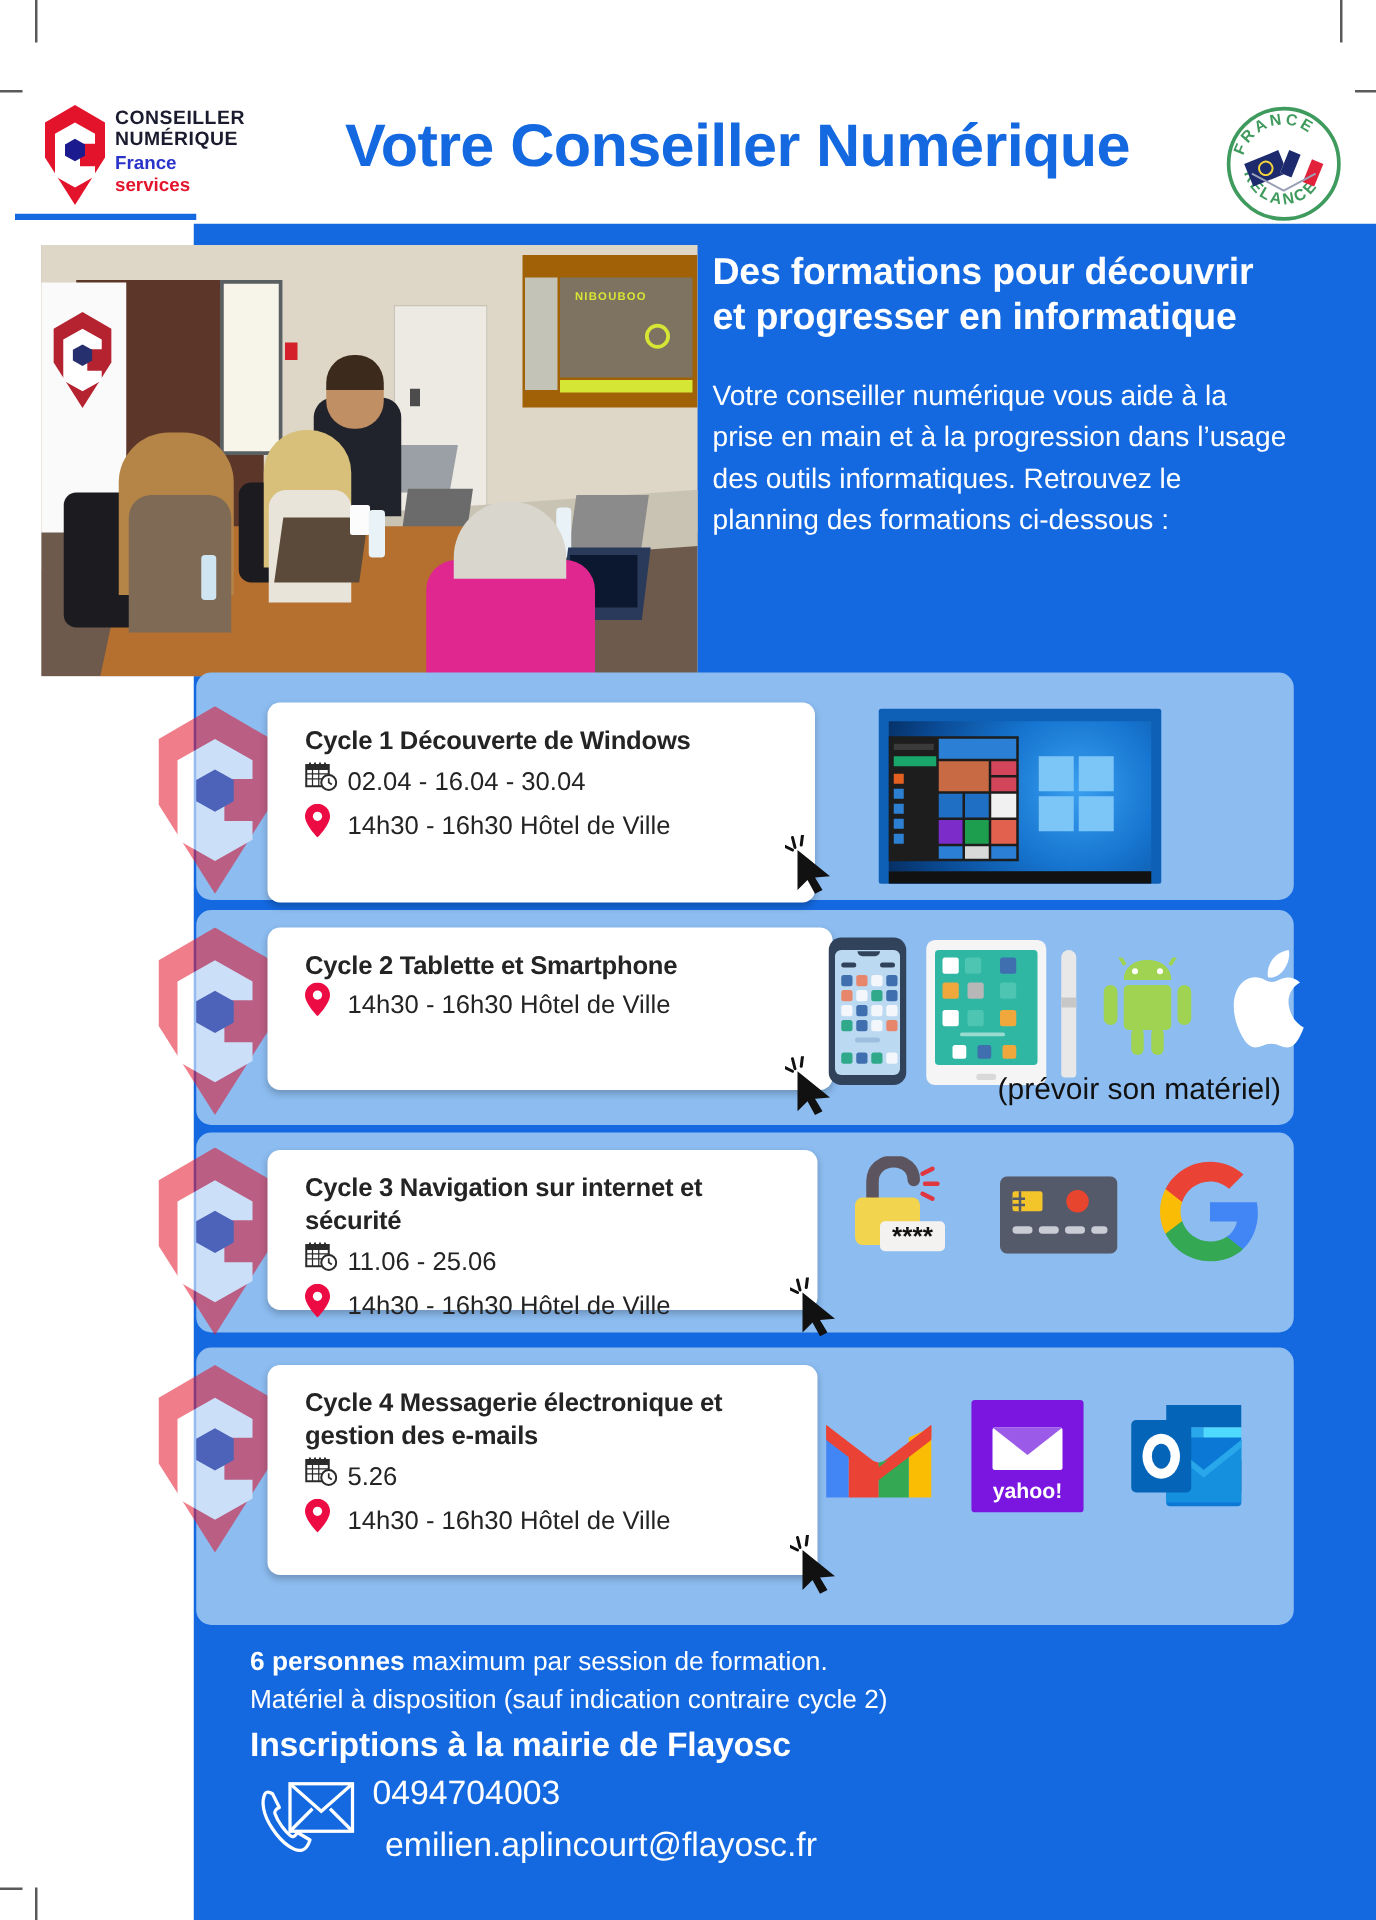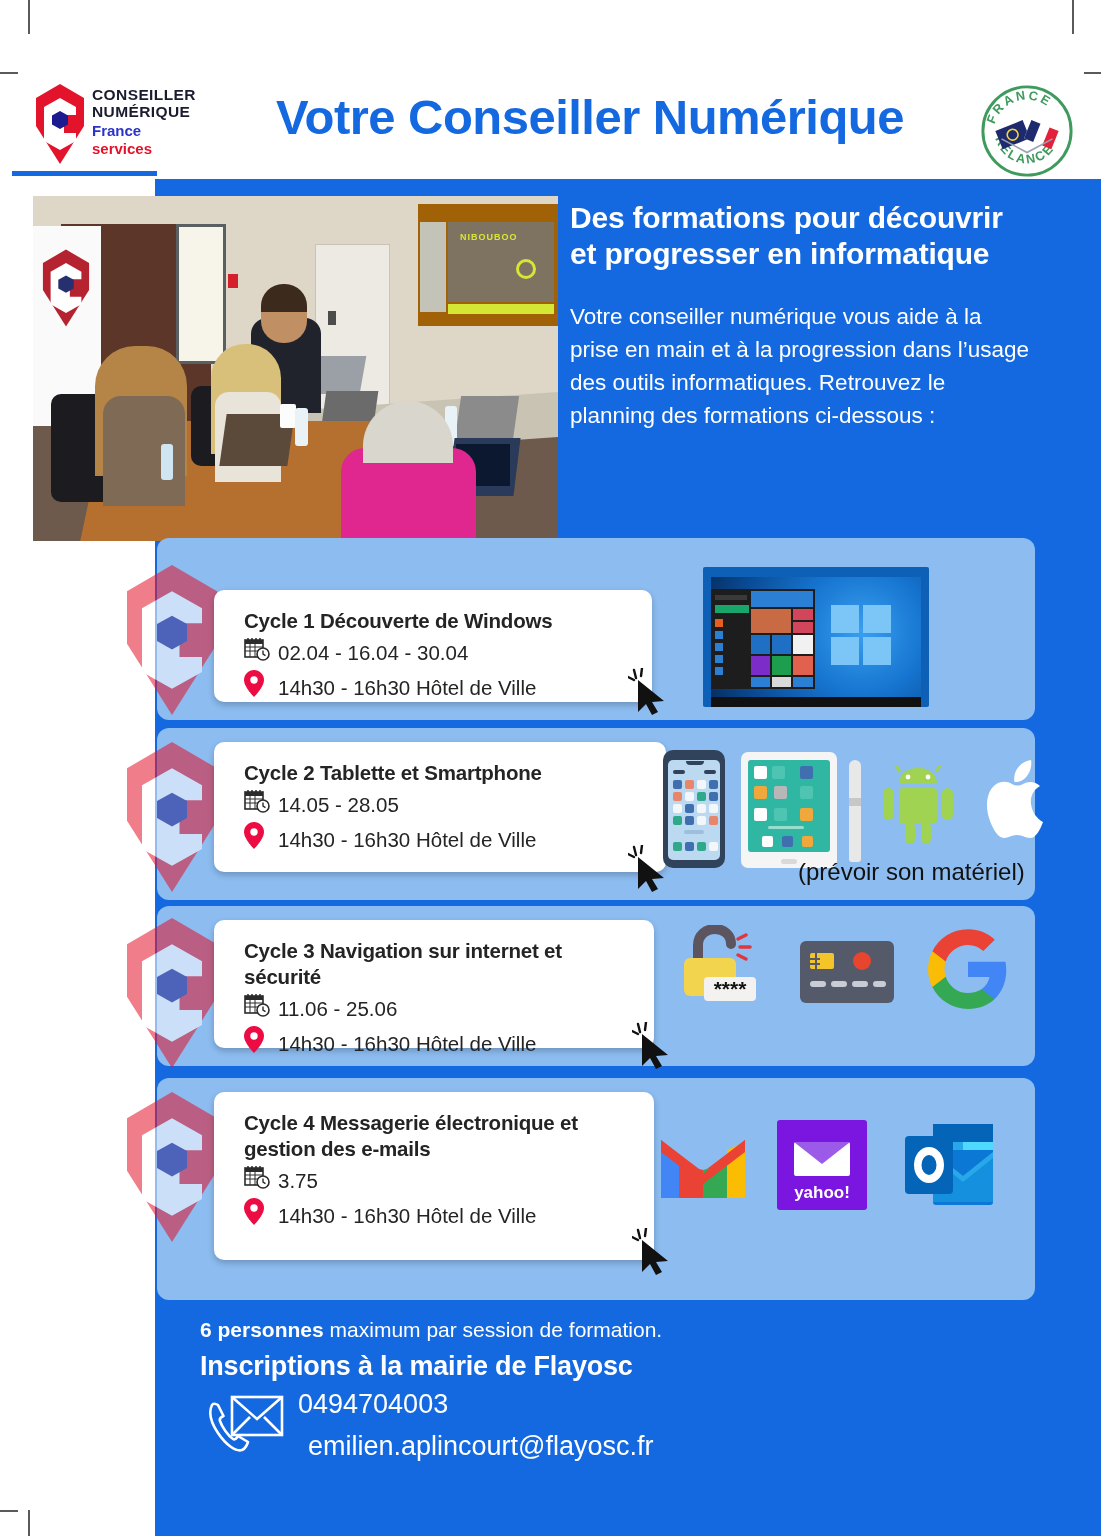--- a/index.html
+++ b/index.html
@@ -108,21 +108,21 @@
   #pin1 { left:108px; top:565px; }
   #pin2 { left:108px; top:742px; }
   #pin3 { left:108px; top:918px; }
   #pin4 { left:108px; top:1092px; }
 
   .card {
     position:absolute; background:#ffffff; border-radius:10px;
     box-shadow:0 3px 6px rgba(0,0,0,.22); z-index:4;
     padding:18px 22px 10px 30px;
   }
-  #card1 { left:214px; top:590px; width:438px; height:112px; }
+  #card1 { left:214px; top:562px; width:438px; height:160px; }
   #card2 { left:214px; top:742px; width:452px; height:130px; }
   #card3 { left:214px; top:920px; width:440px; height:128px; }
   #card4 { left:214px; top:1092px; width:440px; height:168px; }
 
   .card .ctitle { font-size:20.5px; font-weight:bold; color:#242424; line-height:26px; letter-spacing:-.2px; }
   .card .cline  { font-size:20.5px; color:#242424; line-height:30px; display:flex; align-items:center; }
   .card .cline .gi { display:inline-block; width:34px; flex:0 0 34px; }
   .card .cline.date { margin-top:2px; }
 
   
@@ -333,33 +333,20 @@
         <path d="M10 0 C4.5 0 0 4.5 0 10 C0 17 10 27 10 27 C10 27 20 17 20 10 C20 4.5 15.5 0 10 0 Z" fill="#ec0b43"></path>
         <circle cx="10" cy="10" r="3.7" fill="#ffffff"></circle>
       </svg>
     </span>
     <span>14h30 - 16h30 Hôtel de Ville</span>
   </div>
 </div>
 
 <div class="card" id="card2">
   <div class="ctitle">Cycle 2 Tablette et Smartphone</div>
-  <div class="cline date">
-    <span class="gi">
-      <svg width="26" height="26" viewBox="0 0 26 26">
-        <rect x="1" y="4" width="18" height="17" fill="none" stroke="#2b2b2b" stroke-width="1.6"></rect>
-        <rect x="1" y="4" width="18" height="4" fill="#2b2b2b"></rect>
-        <path d="M4 2 v3 M8 2 v3 M12 2 v3 M16 2 v3" stroke="#2b2b2b" stroke-width="1.5"></path>
-        <path d="M1 11 h18 M1 15 h18 M6 8 v13 M11 8 v13" stroke="#2b2b2b" stroke-width="1"></path>
-        <circle cx="19" cy="18" r="6" fill="#fff" stroke="#2b2b2b" stroke-width="1.6"></circle>
-        <path d="M19 14.5 v3.5 l2.5 1.6" stroke="#2b2b2b" stroke-width="1.4" fill="none"></path>
-      </svg>
-    </span>
-    <span>14.05 - 28.05</span>
-  </div>
   <div class="cline">
     <span class="gi">
       <svg width="20" height="27" viewBox="0 0 20 27">
         <path d="M10 0 C4.5 0 0 4.5 0 10 C0 17 10 27 10 27 C10 27 20 17 20 10 C20 4.5 15.5 0 10 0 Z" fill="#ec0b43"></path>
         <circle cx="10" cy="10" r="3.7" fill="#ffffff"></circle>
       </svg>
     </span>
     <span>14h30 - 16h30 Hôtel de Ville</span>
   </div>
 </div>
@@ -396,21 +383,21 @@
     <span class="gi">
       <svg width="26" height="26" viewBox="0 0 26 26">
         <rect x="1" y="4" width="18" height="17" fill="none" stroke="#2b2b2b" stroke-width="1.6"></rect>
         <rect x="1" y="4" width="18" height="4" fill="#2b2b2b"></rect>
         <path d="M4 2 v3 M8 2 v3 M12 2 v3 M16 2 v3" stroke="#2b2b2b" stroke-width="1.5"></path>
         <path d="M1 11 h18 M1 15 h18 M6 8 v13 M11 8 v13" stroke="#2b2b2b" stroke-width="1"></path>
         <circle cx="19" cy="18" r="6" fill="#fff" stroke="#2b2b2b" stroke-width="1.6"></circle>
         <path d="M19 14.5 v3.5 l2.5 1.6" stroke="#2b2b2b" stroke-width="1.4" fill="none"></path>
       </svg>
     </span>
-    <span>3.75</span>
+    <span>5.26</span>
   </div>
   <div class="cline">
     <span class="gi">
       <svg width="20" height="27" viewBox="0 0 20 27">
         <path d="M10 0 C4.5 0 0 4.5 0 10 C0 17 10 27 10 27 C10 27 20 17 20 10 C20 4.5 15.5 0 10 0 Z" fill="#ec0b43"></path>
         <circle cx="10" cy="10" r="3.7" fill="#ffffff"></circle>
       </svg>
     </span>
     <span>14h30 - 16h30 Hôtel de Ville</span>
   </div>
@@ -593,20 +580,21 @@
     <rect x="2" y="16" width="48" height="58" rx="4" fill="#0364b8"></rect>
     <ellipse cx="26" cy="45" rx="15" ry="18" fill="#ffffff"></ellipse>
     <ellipse cx="26" cy="45" rx="7.5" ry="10" fill="#0364b8"></ellipse>
   </svg>
 </div>
 
 <div id="footer">
   <div class="f1">
     <b>6 personnes</b><span> maximum par session de formation.</span>
   </div>
+  <div class="f2">Matériel à disposition (sauf indication contraire cycle 2)</div>
   <div class="f3">Inscriptions à la mairie de Flayosc</div>
   <div class="contact">
     <svg class="ci" viewBox="0 0 76 64">
       <rect x="24" y="2" width="50" height="38" fill="none" stroke="#ffffff" stroke-width="2.6"></rect>
       <path d="M24 2 L49 24 L74 2" fill="none" stroke="#ffffff" stroke-width="2.6"></path>
       <path d="M24 40 L42 22 M74 40 L56 22" fill="none" stroke="#ffffff" stroke-width="2.6"></path>
       <path d="M4 10 C1 16 2 26 10 38 C18 50 28 57 34 55 C37 54 39 50 40 47 L30 41 C28.5 43.5 26.5 45 25 44 C20 40.5 14 32 12 26 C11.3 24 13 22 15.5 21 L10 10 C7.5 8.5 5 8 4 10 Z" fill="none" stroke="#ffffff" stroke-width="2.6" stroke-linejoin="round"></path>
     </svg>
     <div class="phone-t">0494704003</div>
     <div class="mail-t">emilien.aplincourt@flayosc.fr</div>

